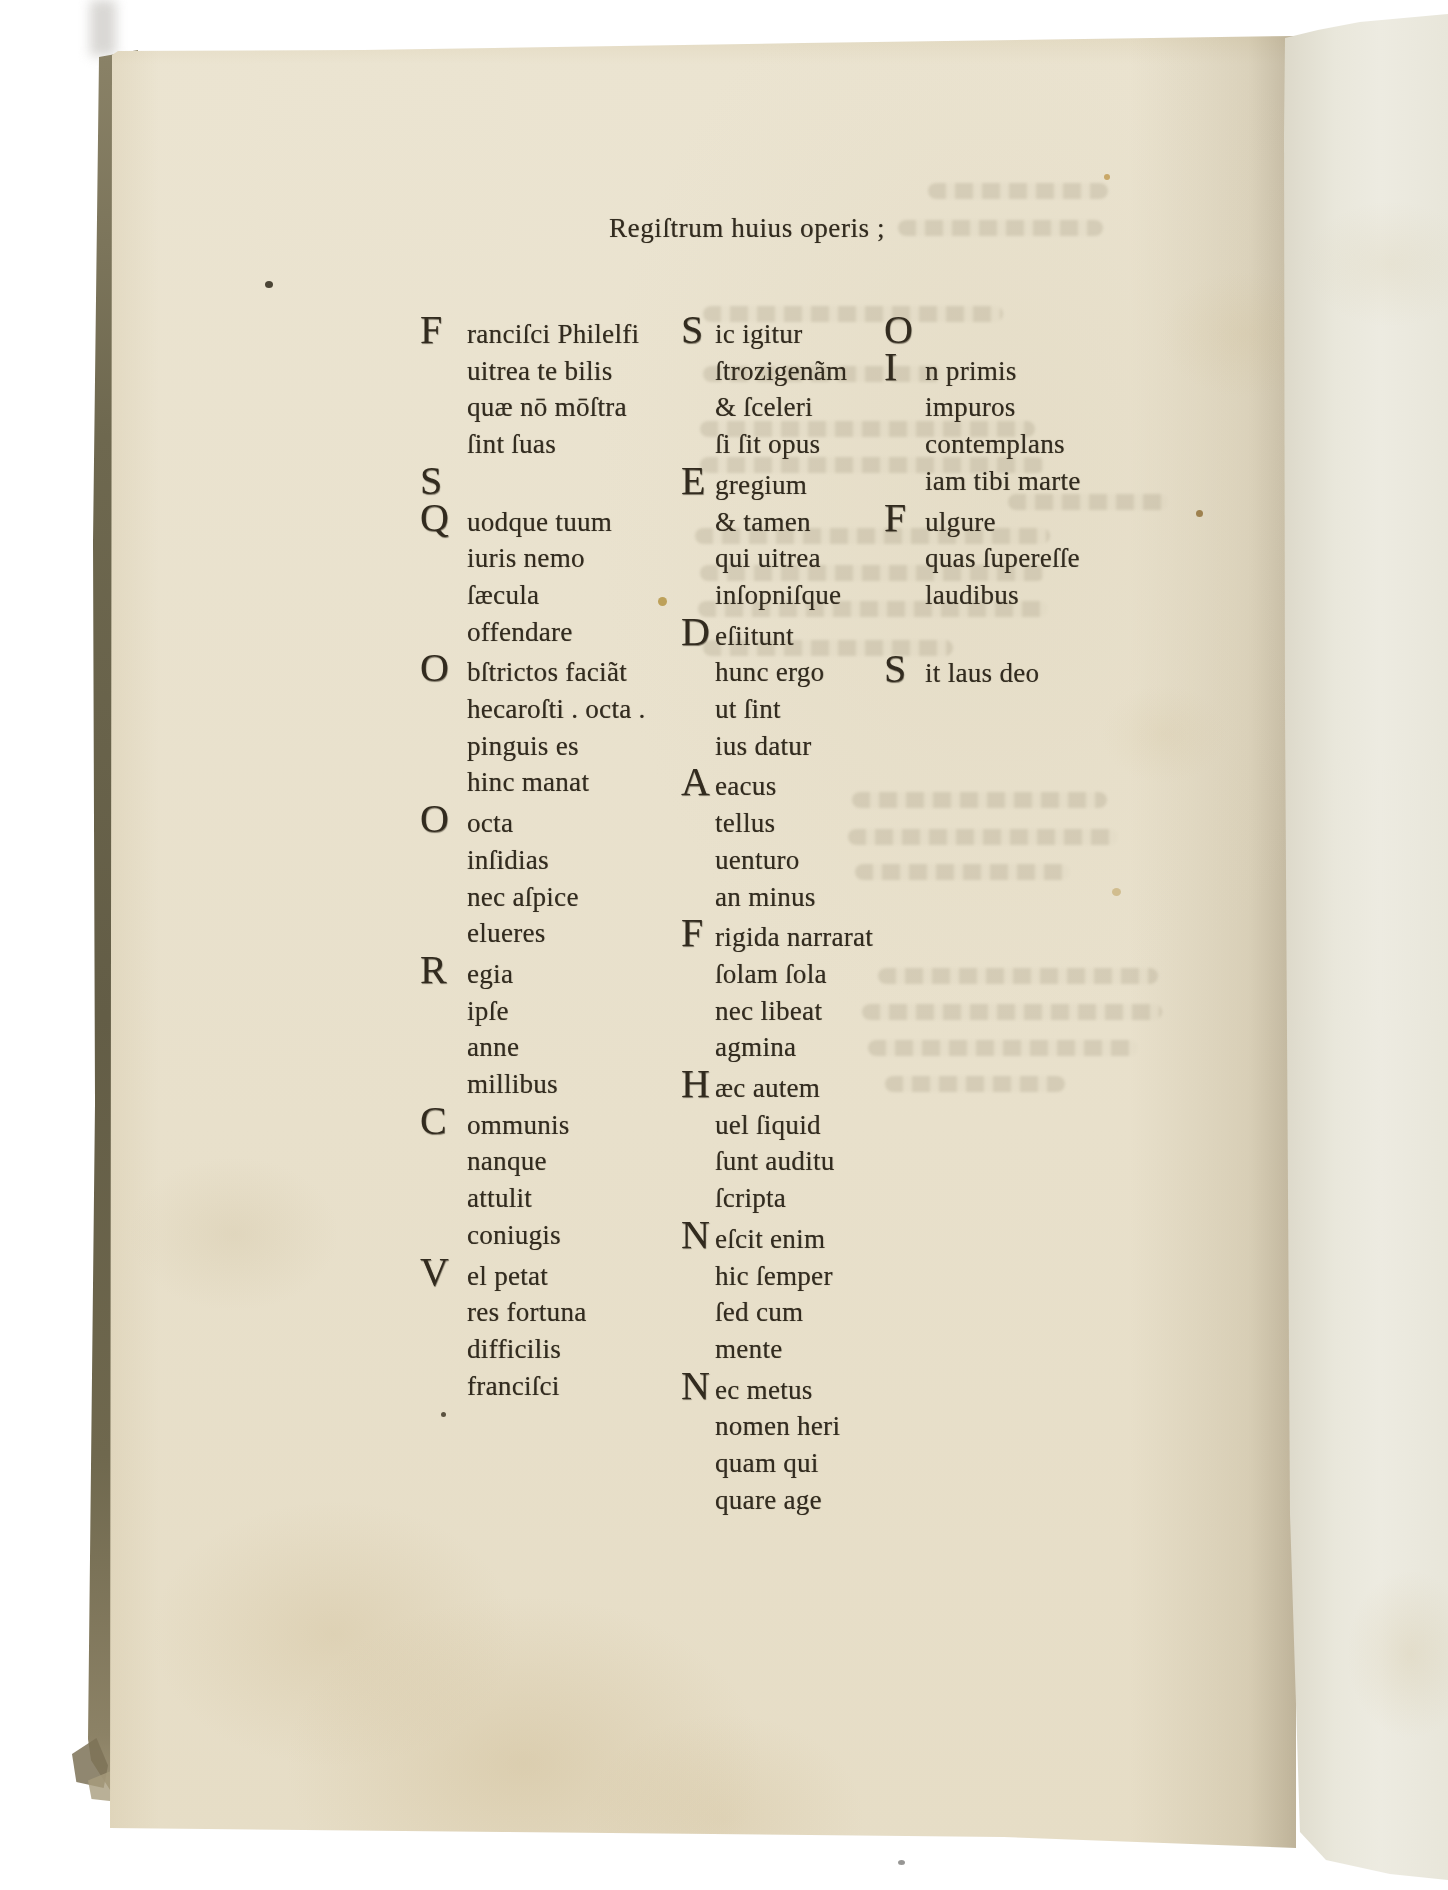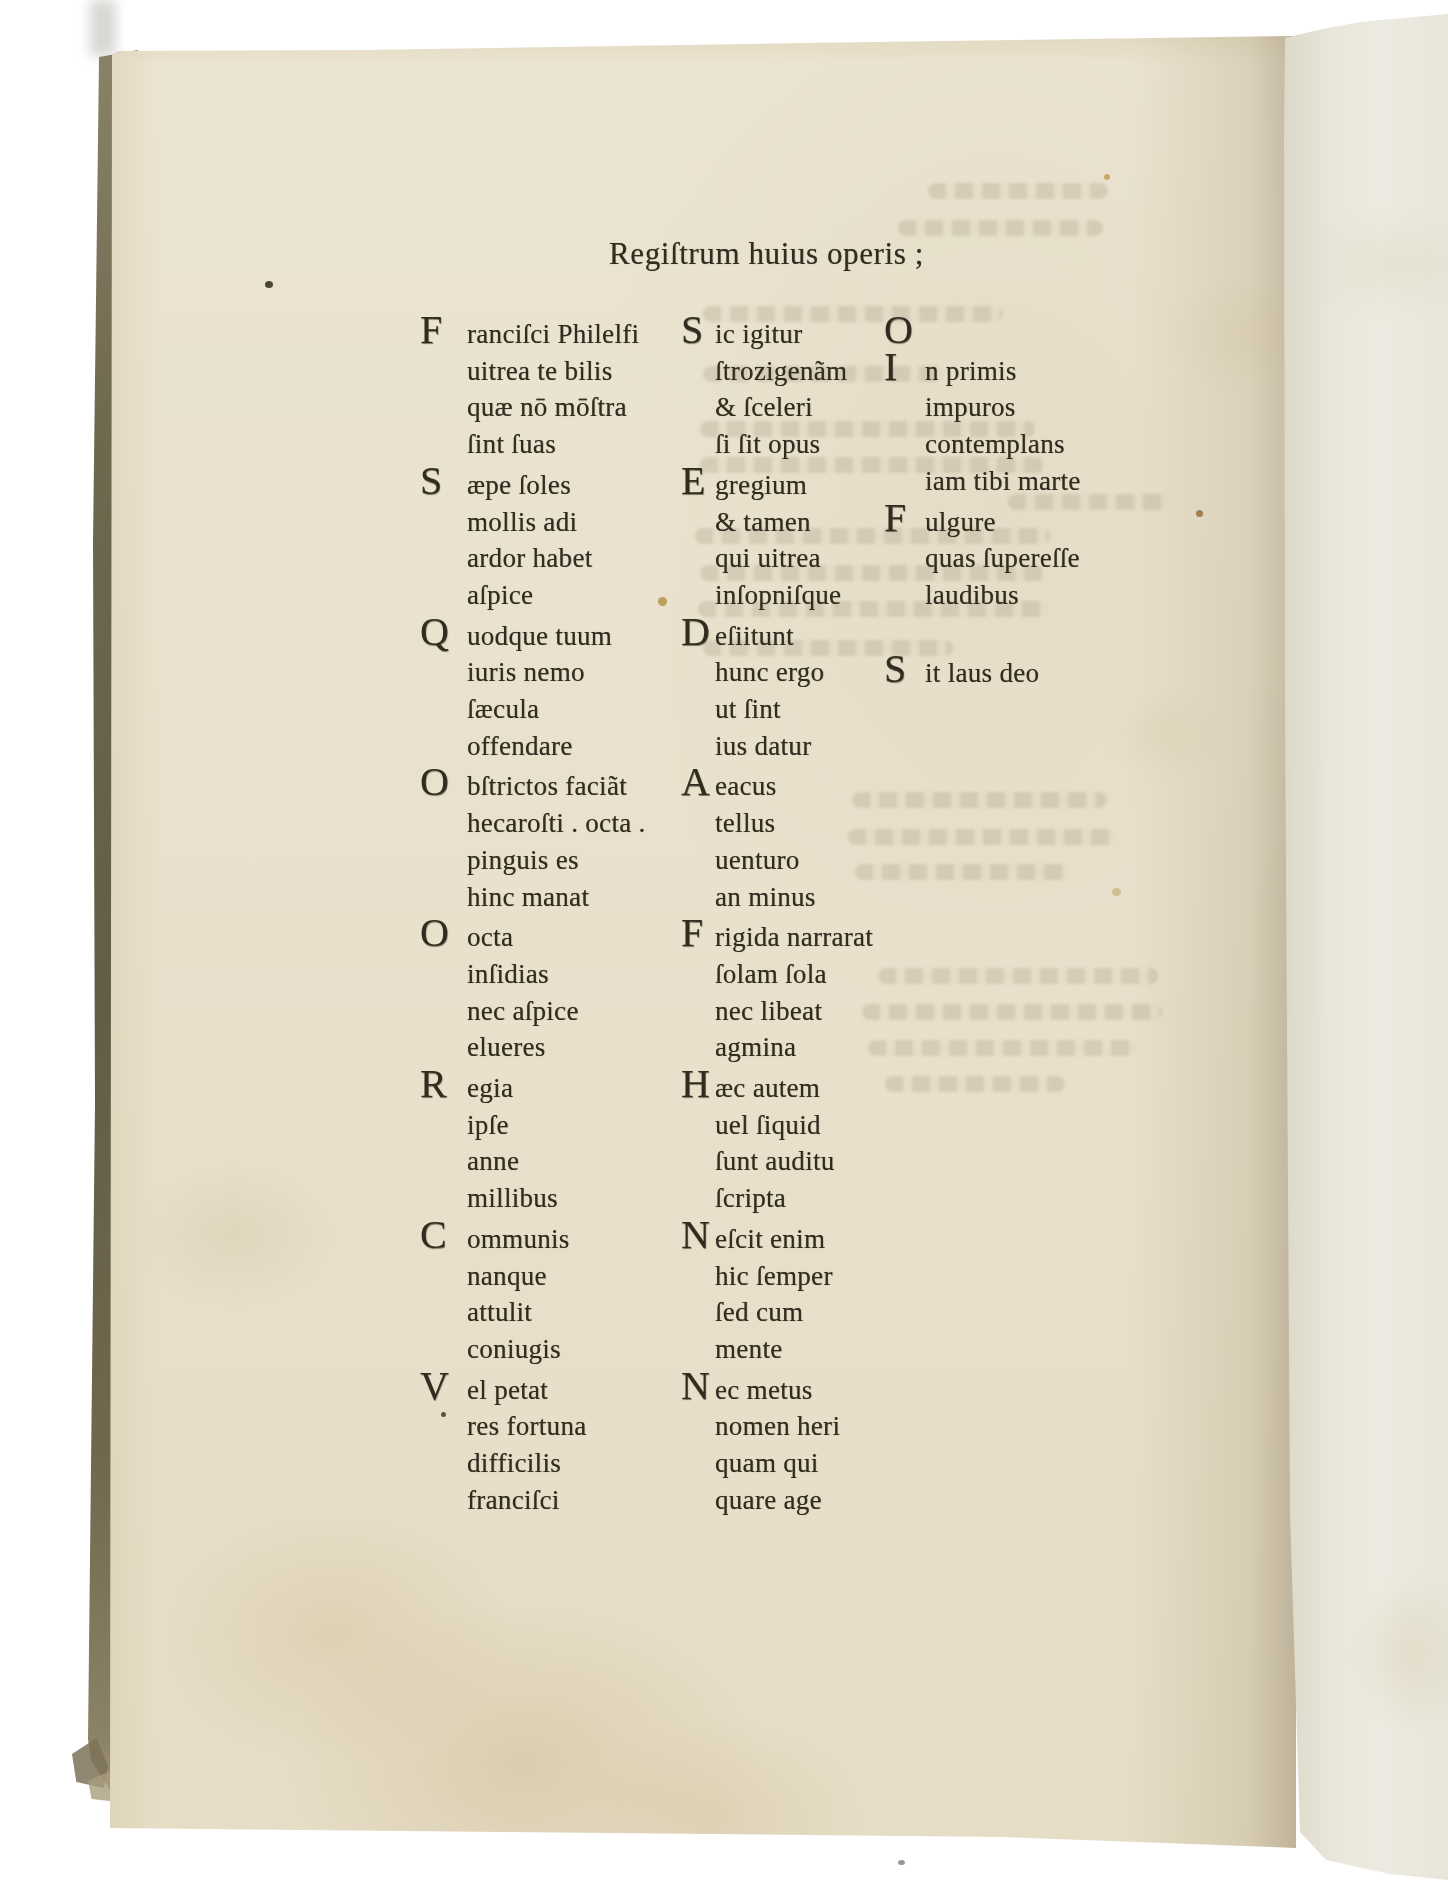--- a/index.html
+++ b/index.html
@@ -38,22 +38,22 @@
   .leaf{position:absolute;left:1240px;top:14px;width:208px;height:1866px;z-index:4;
     clip-path:polygon(45px 24px,78px 16px,120px 8px,208px 0px,208px 1866px,150px 1860px,86px 1846px,60px 1818px,50px 1500px,45px 700px,44px 120px);
     background:
       radial-gradient(120px 90px at 150px 250px,rgba(200,185,140,.15),transparent 70%),
       radial-gradient(90px 120px at 170px 1640px,rgba(195,175,125,.2),transparent 70%),
       linear-gradient(90deg,#9d9479 0px,#c3bca8 12px,#dcd8c9 42px,#e9e7db 95px,#edebe1 140px,#e8e6da 208px);
     filter:drop-shadow(-3px 2px 4px rgba(120,108,80,.35));}
 
   
   .text-layer{position:absolute;left:0;top:0;width:1448px;height:1890px;z-index:3;color:#322b1f;}
-  .title{position:absolute;left:609px;top:213px;font-size:31px;letter-spacing:.6px;white-space:nowrap;
-    text-shadow:.3px .4px .8px rgba(50,43,30,.55);margin-top:23px;}
+  .title{position:absolute;left:609px;top:213px;font-size:27px;letter-spacing:.6px;white-space:nowrap;
+    text-shadow:.3px .4px .8px rgba(50,43,30,.55);}
   .col{position:absolute;width:320px;}
   .col-1{left:420px;top:312px;}
   .col-2{left:681px;top:312px;}
   .col-3{left:884px;top:312px;}
   .entry{display:flex;align-items:baseline;}
   .entry.gap{margin-top:37px;}
   .cap{flex:0 0 auto;font-size:40px;line-height:36.7px;text-shadow:.4px .5px .9px rgba(50,43,30,.6);}
   .col-1 .cap{width:47px;}
   .col-2 .cap{width:34px;}
   .col-3 .cap{width:41px;}
@@ -114,26 +114,20 @@
           <span class="cap">F</span>
           <span class="lines">
             <div class="ln">ranciſci Philelfi</div>
             <div class="ln">uitrea te bilis</div>
             <div class="ln">quæ nō mōſtra</div>
             <div class="ln">ſint ſuas</div>
           </span>
         </div>
         <div class="entry">
           <span class="cap">S</span>
-          <span class="lines">
-            <div class="ln">æpe ſoles</div>
-            <div class="ln">mollis adi</div>
-            <div class="ln">ardor habet</div>
-            <div class="ln">aſpice</div>
-          </span>
         </div>
         <div class="entry">
           <span class="cap">Q</span>
           <span class="lines">
             <div class="ln">uodque tuum</div>
             <div class="ln">iuris nemo</div>
             <div class="ln">ſæcula</div>
             <div class="ln">offendare</div>
           </span>
         </div>

